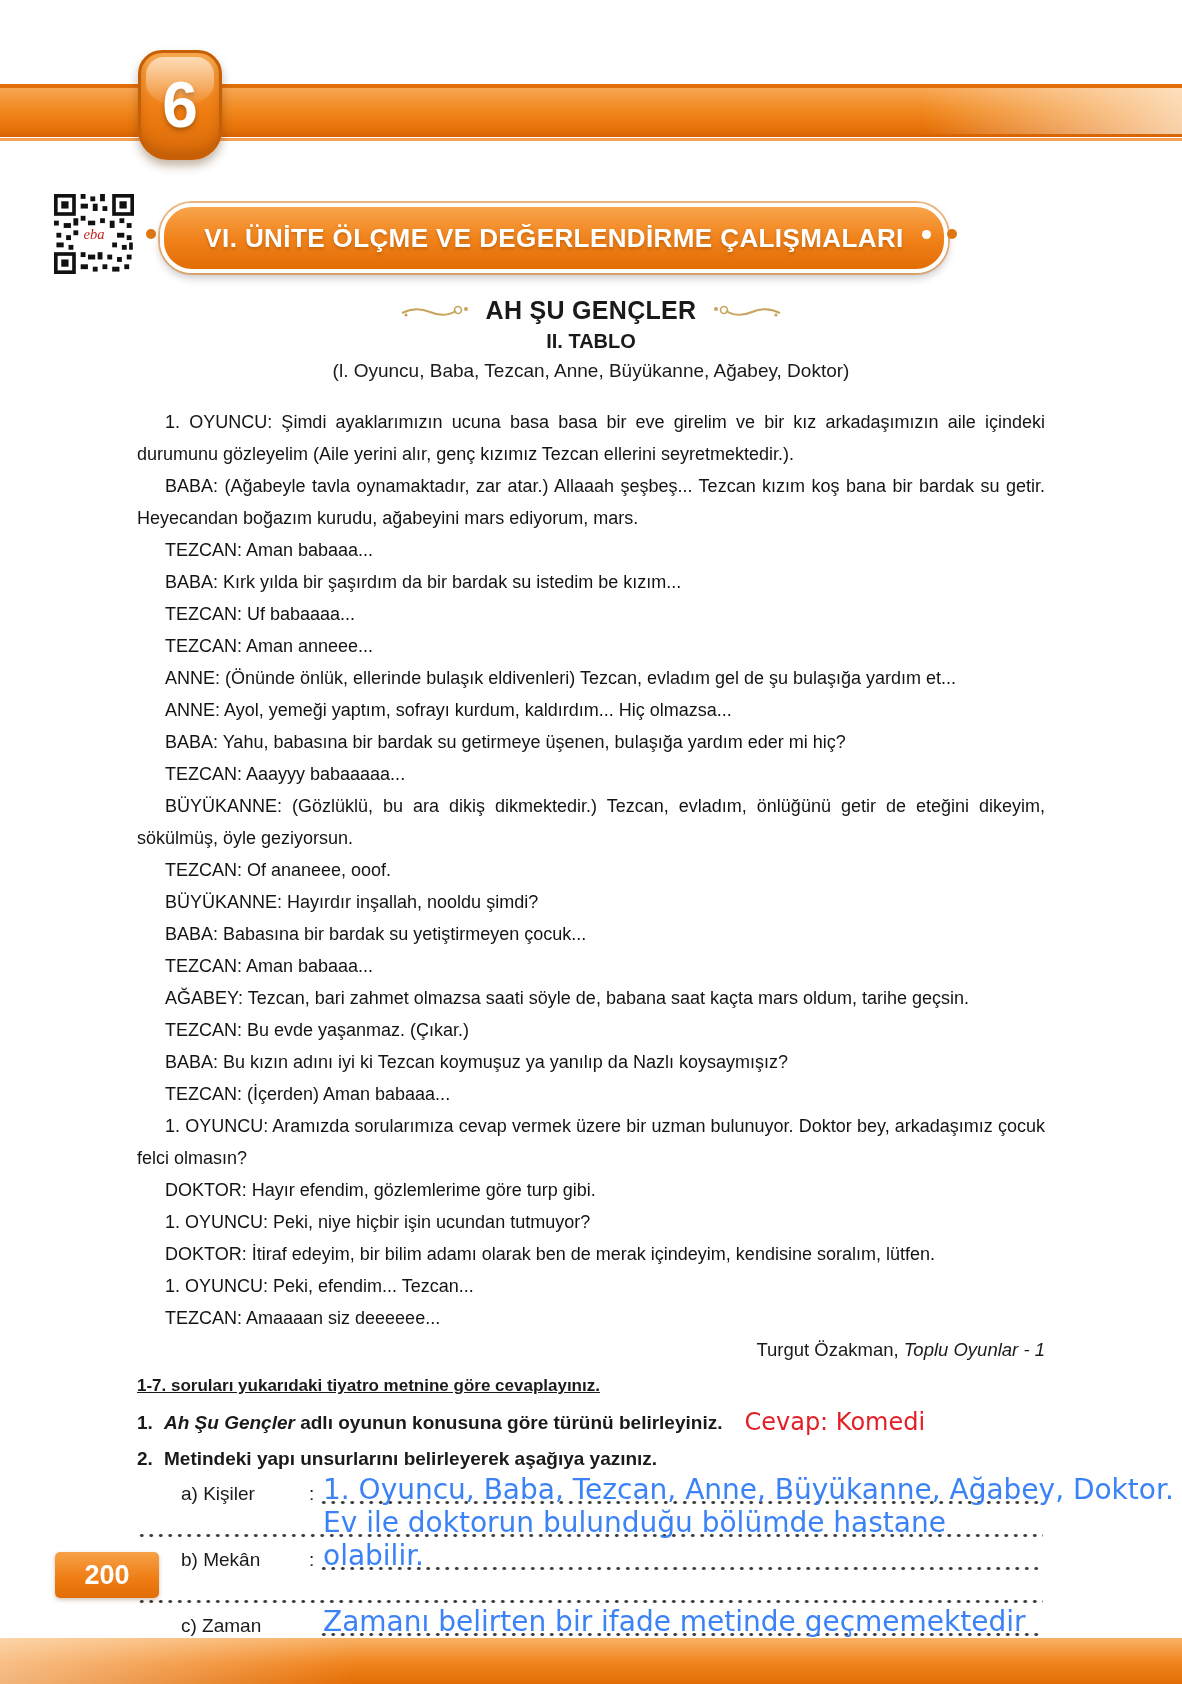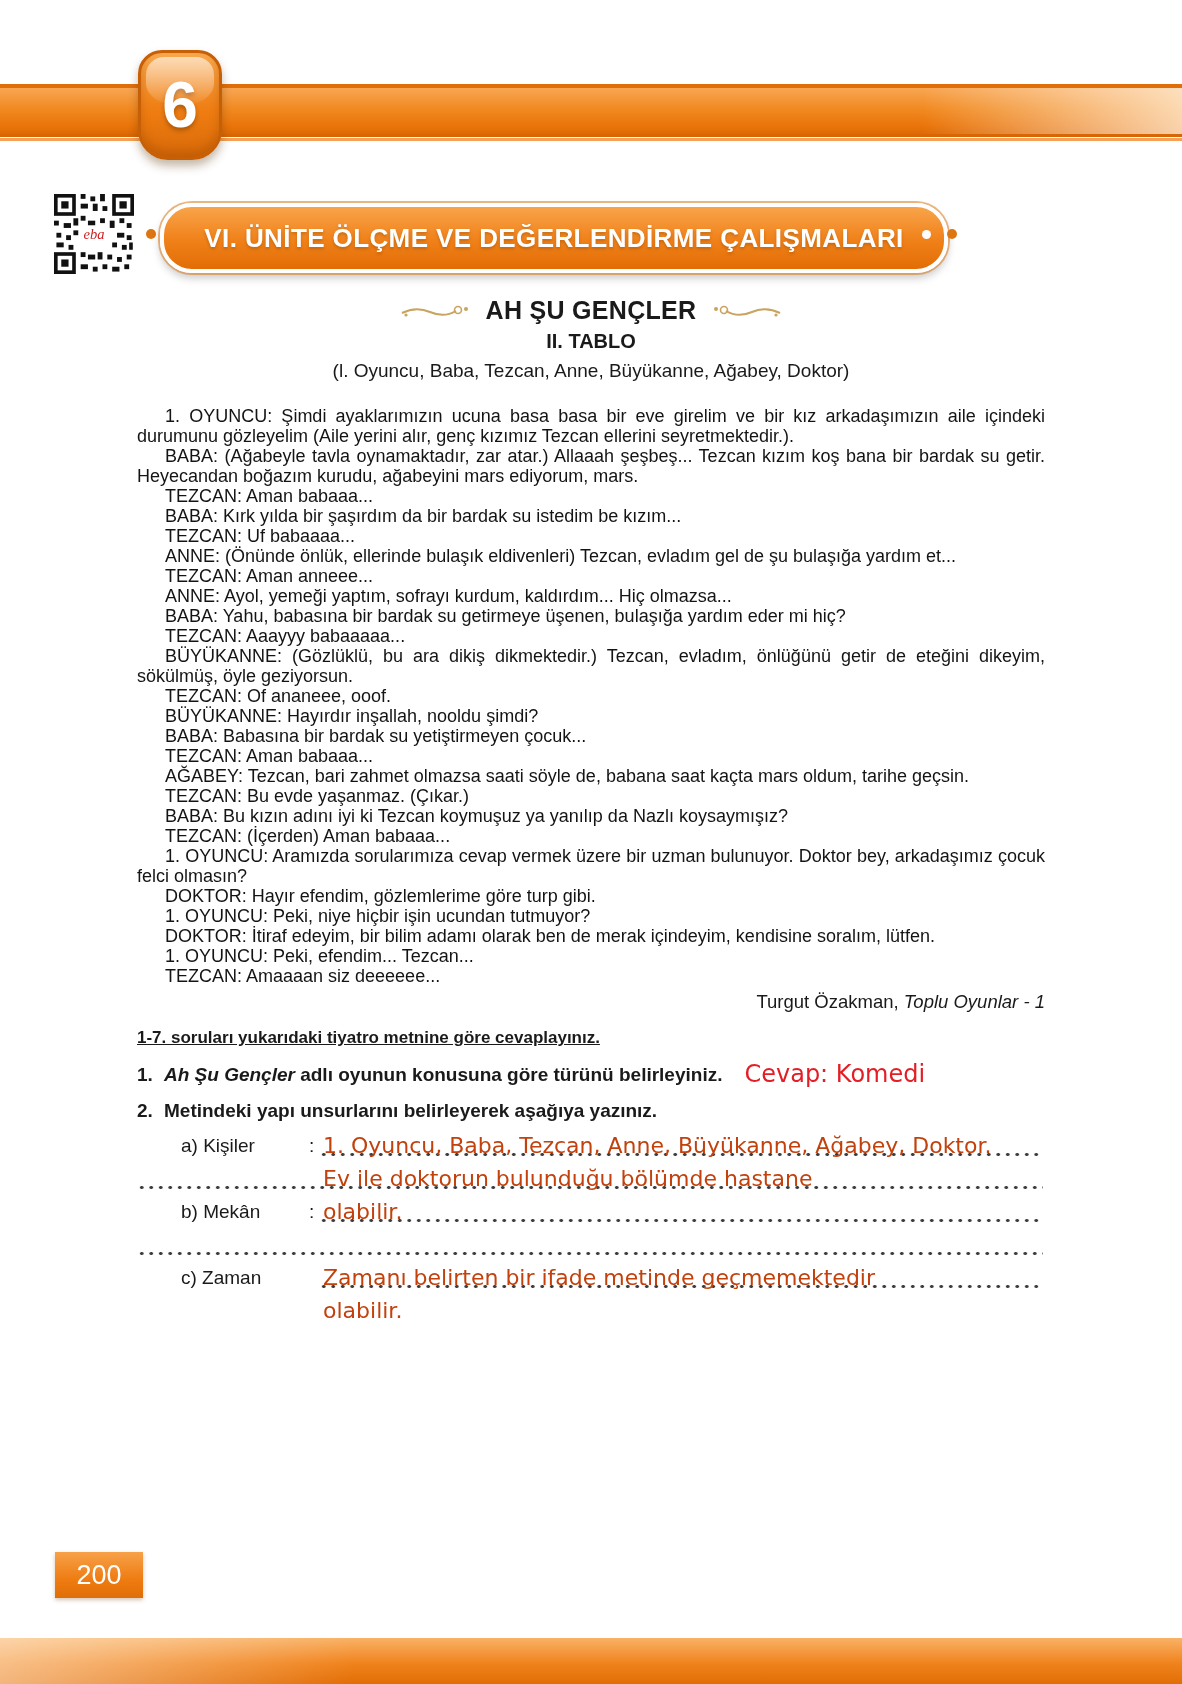--- a/index.html
+++ b/index.html
@@ -85,21 +85,21 @@
   
   .content{position:absolute;left:137px;top:296px;width:908px;}
 
   .play-title-row{display:flex;align-items:center;justify-content:center;gap:14px;}
   .play-title{font-size:25px;font-weight:bold;letter-spacing:.3px;white-space:nowrap;}
   .flourish svg{display:block;}
   .flourish-right svg{transform:scaleX(-1);}
   .play-subtitle{text-align:center;font-size:20px;font-weight:bold;margin-top:5px;}
   .play-cast{text-align:center;font-size:19px;margin-top:7px;}
 
-  .script{margin-top:24px;font-size:18px;line-height:20px;text-align:justify;color:#141414;}
+  .script{margin-top:24px;font-size:18px;line-height:32px;text-align:justify;color:#141414;}
   .script .line{margin:0;text-indent:28px;}
 
   .attribution{text-align:right;font-size:18.5px;margin-top:5px;}
   .attribution .work{font-style:italic;}
 
   .instruction{font-weight:bold;font-size:17px;margin-top:15px;text-decoration:underline;}
 
   .q1{margin-top:11px;font-size:19px;}
   .qnum{font-weight:bold;display:inline-block;width:27px;}
   .qtitle-italic{font-weight:bold;font-style:italic;}
@@ -117,31 +117,31 @@
   .dots{
     position:absolute;left:0;right:2px;bottom:5px;height:9px;
     background-image:radial-gradient(circle,#3d3d3d 1.5px,transparent 1.9px);
     background-size:9.5px 9px;background-repeat:repeat-x;background-position:0 50%;
   }
   .dots-after-label{left:182px;}
   .alabel{position:absolute;left:33px;bottom:7px;font-size:19px;margin-left:11px;}
   .acolon{position:absolute;left:172px;bottom:7px;font-size:19px;}
   .ared{
     position:absolute;left:186px;bottom:6px;
-    font-size:22px;color:#c2410c;white-space:nowrap;
+    font-size:28px;color:#3b82f6;white-space:nowrap;
     font-family:"DejaVu Sans", sans-serif;
   }
 
   
   .page-num{
-    position:absolute;left:55px;top:1552px;width:88px;height:46px;
+    position:absolute;left:55px;top:1552px;width:104px;height:46px;
     background:linear-gradient(180deg,#f7a148 0%,#ee7c12 60%,#e06e06 100%);
-    border-radius:0;
+    border-radius:5px;
     display:flex;align-items:center;justify-content:center;
-    color:#ffffff;font-weight:normal;font-size:27px;
+    color:#ffffff;font-weight:bold;font-size:27px;
     box-shadow:0 2px 4px rgba(120,60,0,.3);
   }
   .bottom-band{
     position:absolute;left:0;bottom:0;width:1182px;height:46px;
     background:linear-gradient(180deg,#f9b267 0%,#f0831c 55%,#e26d05 100%);
   }
   .bottom-band::after{
     content:"";position:absolute;inset:0;
     background:linear-gradient(90deg,rgba(255,240,222,.55) 0%,rgba(255,255,255,0) 30%);
   }
@@ -246,22 +246,22 @@
 
   <div class="play-subtitle">II. TABLO</div>
   <div class="play-cast">(l. Oyuncu, Baba, Tezcan, Anne, Büyükanne, Ağabey, Doktor)</div>
 
   <div class="script">
       <p class="line">1. OYUNCU: Şimdi ayaklarımızın ucuna basa basa bir eve girelim ve bir kız arkadaşımızın aile içindeki durumunu gözleyelim (Aile yerini alır, genç kızımız Tezcan ellerini seyretmektedir.).</p>
       <p class="line">BABA: (Ağabeyle tavla oynamaktadır, zar atar.) Allaaah şeşbeş... Tezcan kızım koş bana bir bardak su getir. Heyecandan boğazım kurudu, ağabeyini mars ediyorum, mars.</p>
       <p class="line">TEZCAN: Aman babaaa...</p>
       <p class="line">BABA: Kırk yılda bir şaşırdım da bir bardak su istedim be kızım...</p>
       <p class="line">TEZCAN: Uf babaaaa...</p>
+      <p class="line">TEZCAN: Aman anneee...</p>
       <p class="line">ANNE: (Önünde önlük, ellerinde bulaşık eldivenleri) Tezcan, evladım gel de şu bulaşığa yardım et...</p>
-      <p class="line">TEZCAN: Aman anneee...</p>
       <p class="line">ANNE: Ayol, yemeği yaptım, sofrayı kurdum, kaldırdım... Hiç olmazsa...</p>
       <p class="line">BABA: Yahu, babasına bir bardak su getirmeye üşenen, bulaşığa yardım eder mi hiç?</p>
       <p class="line">TEZCAN: Aaayyy babaaaaa...</p>
       <p class="line">BÜYÜKANNE: (Gözlüklü, bu ara dikiş dikmektedir.) Tezcan, evladım, önlüğünü getir de eteğini dikeyim, sökülmüş, öyle geziyorsun.</p>
       <p class="line">TEZCAN: Of ananeee, ooof.</p>
       <p class="line">BÜYÜKANNE: Hayırdır inşallah, nooldu şimdi?</p>
       <p class="line">BABA: Babasına bir bardak su yetiştirmeyen çocuk...</p>
       <p class="line">TEZCAN: Aman babaaa...</p>
       <p class="line">AĞABEY: Tezcan, bari zahmet olmazsa saati söyle de, babana saat kaçta mars oldum, tarihe geçsin.</p>
       <p class="line">TEZCAN: Bu evde yaşanmaz. (Çıkar.)</p>

